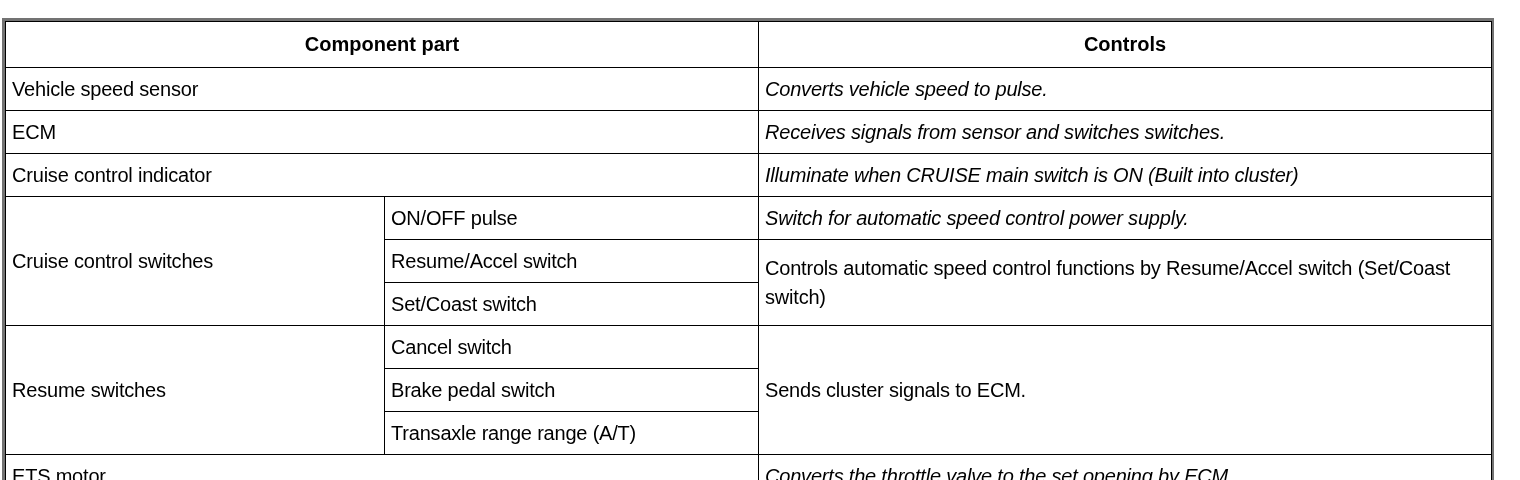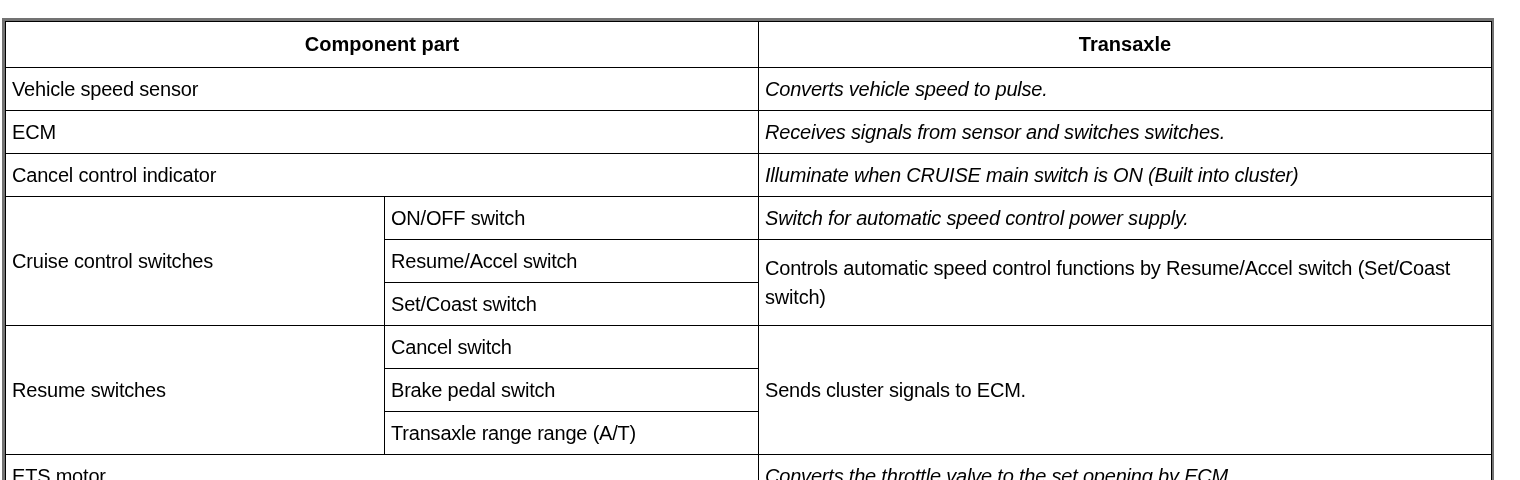--- a/index.html
+++ b/index.html
@@ -94,43 +94,43 @@
 <div id="table-wrap">
   <table class="spec">
     <colgroup>
       <col class="c-main">
       <col class="c-sub">
       <col class="c-func">
     </colgroup>
     <thead>
       <tr>
         <th class="hdr" colspan="2">Component part</th>
-        <th class="hdr">Transaxle</th>
+        <th class="hdr">Controls</th>
       </tr>
     </thead>
     <tbody>
 
       <tr>
         <td class="part-main mid" colspan="2">Vehicle speed sensor</td>
         <td class="func mid">Converts vehicle speed to pulse.</td>
       </tr>
 
       <tr>
         <td class="part-main mid" colspan="2">ECM</td>
         <td class="func mid">Receives signals from sensor and switches switches.</td>
       </tr>
 
       <tr>
-        <td class="part-main mid" colspan="2">Cancel control indicator</td>
+        <td class="part-main mid" colspan="2">Cruise control indicator</td>
         <td class="func mid">Illuminate when CRUISE main switch is ON (Built into cluster)</td>
       </tr>
 
       <tr>
         <td class="part-main" rowspan="3">Cruise control switches</td>
-        <td class="part-sub mid">ON/OFF switch</td>
+        <td class="part-sub mid">ON/OFF pulse</td>
         <td class="func mid">Switch for automatic speed control power supply.</td>
       </tr>
 
       <tr>
         <td class="part-sub mid">Resume/Accel switch</td>
         <td class="func" rowspan="2">Controls automatic speed control functions by Resume/Accel switch (Set/Coast switch)</td>
       </tr>
 
       <tr>
         <td class="part-sub mid">Set/Coast switch</td>

